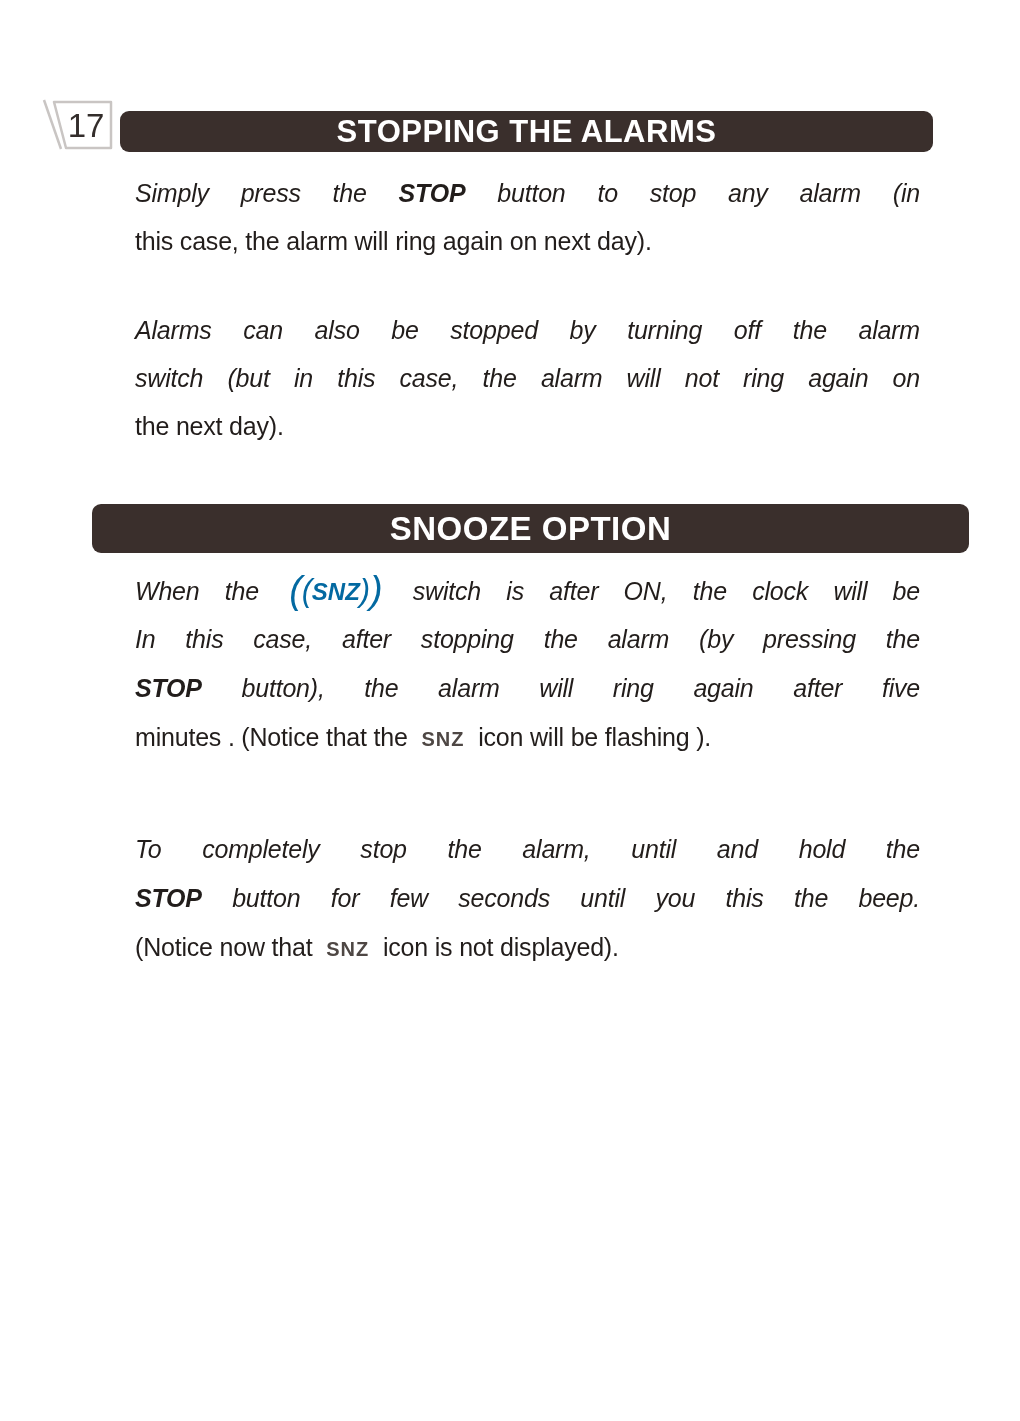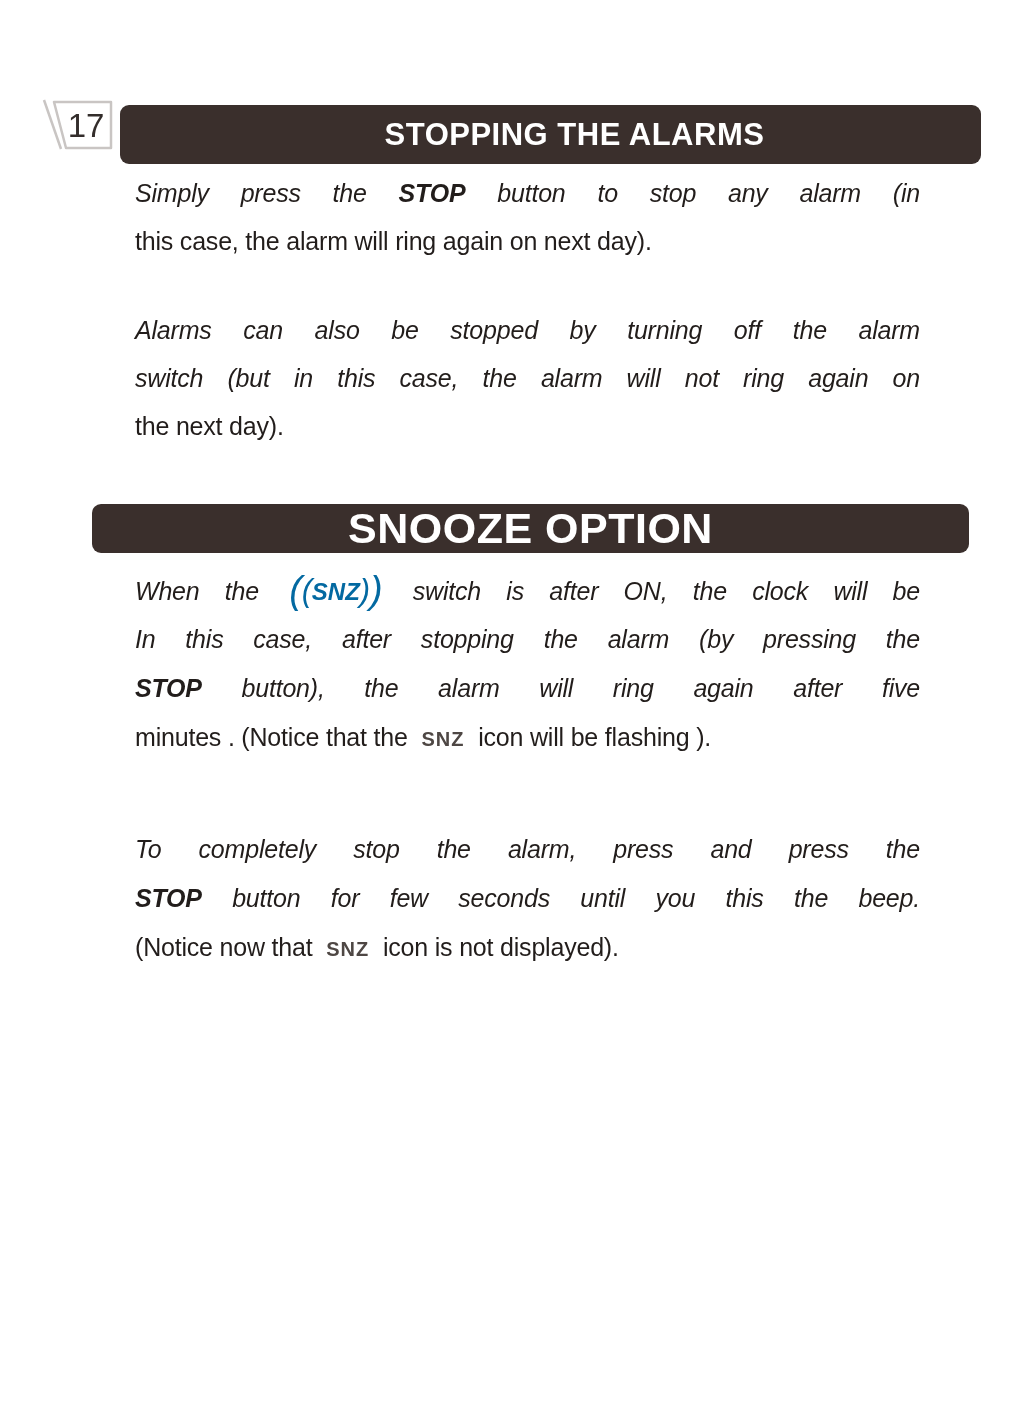--- a/index.html
+++ b/index.html
@@ -22,27 +22,27 @@
     font-size:33px;line-height:40px;font-weight:400;color:#332d2b;
   }
 
   
   .bar{
     position:absolute;
     background:#3a2f2c;
     border-radius:9px;
     display:flex;align-items:center;justify-content:center;
   }
-  .bar.bar1{left:120px;top:61px;width:813px;height:59px;padding-left:48px;}
+  .bar.bar1{left:120px;top:67px;width:813px;height:41px;}
   .bar.bar2{left:92px;top:460px;width:877px;height:49px;}
   .bar .bar-title{
     color:#ffffff;font-weight:700;letter-spacing:.5px;
     font-size:31px;
   }
-  .bar.bar2 .bar-title{font-size:43px;}
+  .bar.bar2 .bar-title{font-size:33px;}
 
   
   .content{position:absolute;left:135px;width:785px;}
   .content.c1{top:125px;}
   .content.c2{top:522px;}
   .para{margin:0;}
   .c1 .para + .para{margin-top:41px;}
   .c2 .para + .para{margin-top:63px;}
   .line{
     font-size:25px;letter-spacing:-0.2px;line-height:48px;height:48px;
@@ -106,21 +106,21 @@
   </div>
 
   <div class="content c2">
       <div class="para">
         <div class="line just"><span>When the </span><span class="sw"><span class="po">(</span><span class="pi">(</span><span class="st">SNZ</span><span class="pi">)</span><span class="po">)</span></span><span> switch is after ON, the clock will be</span></div>
         <div class="line just"><span>In this case, after stopping the alarm (by pressing the</span></div>
         <div class="line just"><span class="seg-b">STOP</span><span> button), the alarm will ring again after five</span></div>
         <div class="line"><span>minutes . (Notice that the </span><span class="seg-snz">SNZ</span><span> icon will be flashing ).</span></div>
       </div>
       <div class="para">
-        <div class="line just"><span>To completely stop the alarm, press and press the</span></div>
+        <div class="line just"><span>To completely stop the alarm, until and hold the</span></div>
         <div class="line just"><span class="seg-b">STOP</span><span> button for few seconds until you this the beep.</span></div>
         <div class="line"><span>(Notice now that </span><span class="seg-snz">SNZ</span><span> icon is not displayed).</span></div>
       </div>
     </div>
 
   <div class="footer-bar"></div>
 
 </div>
 
 </body></html>

